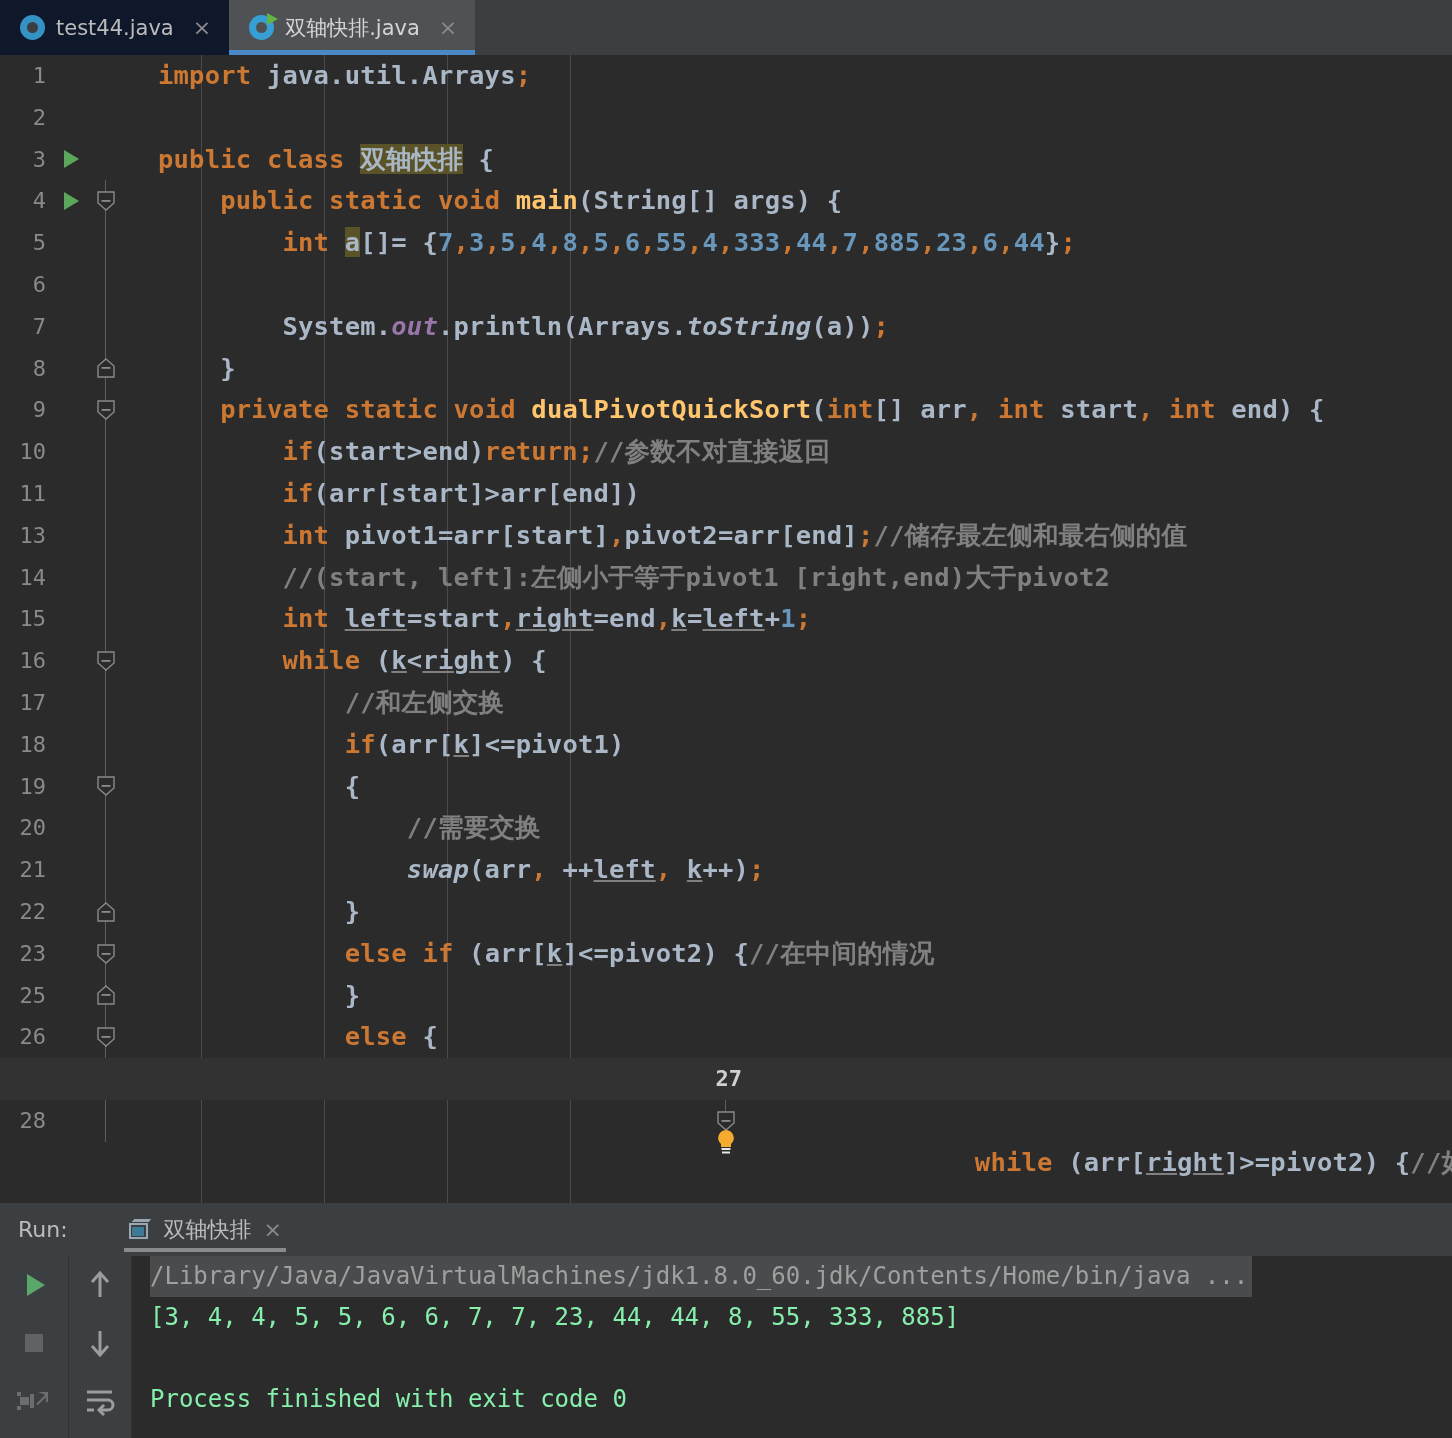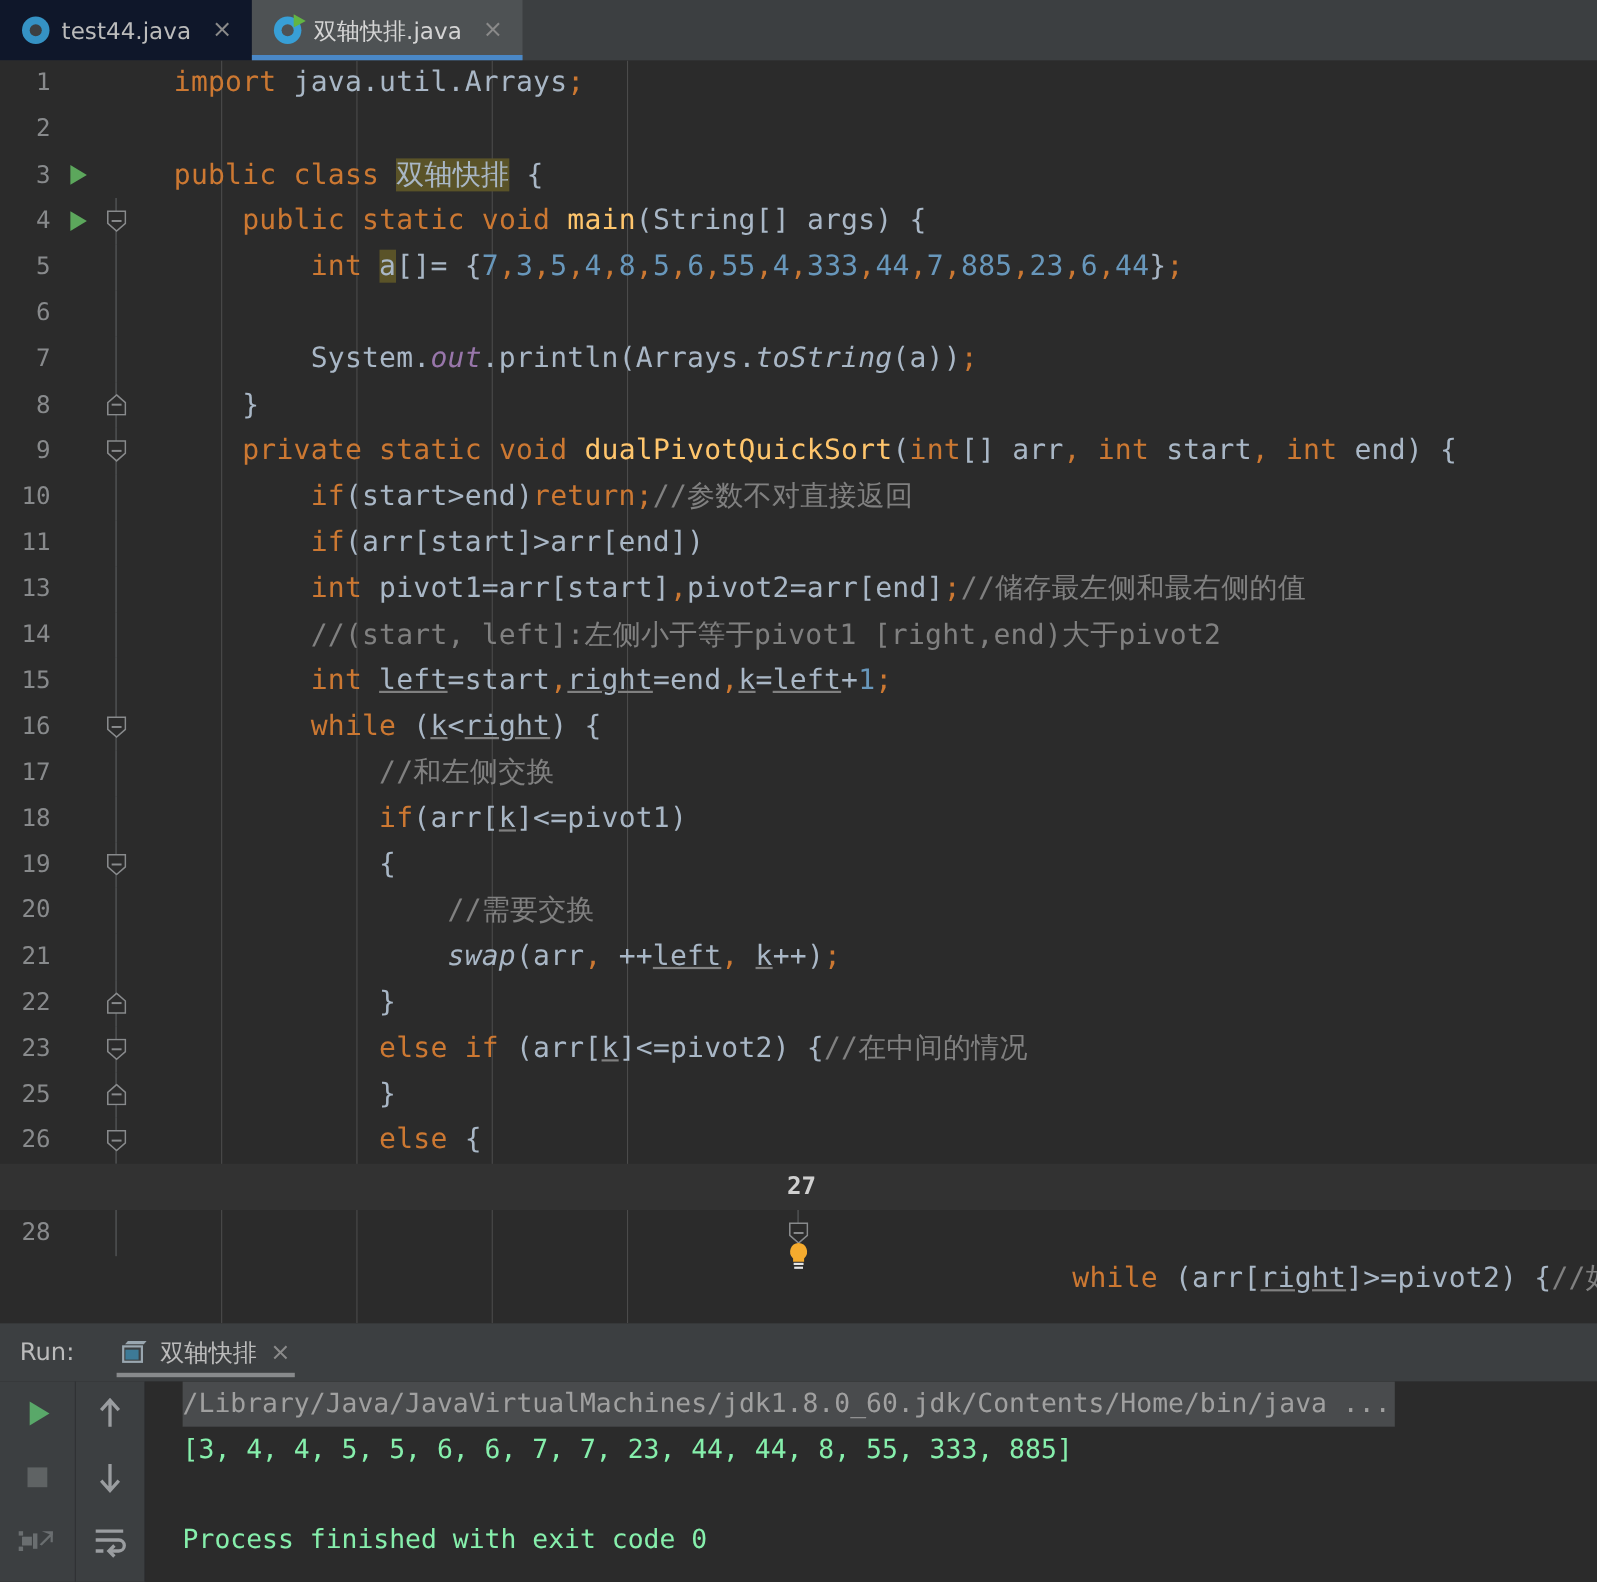--- a/index.html
+++ b/index.html
@@ -43,21 +43,21 @@
   .runmark{width:28px;flex:none;position:relative;}
   .runmark .tri{position:absolute;left:4px;top:50%;margin-top:-9px;width:0;height:0;
        border-left:15px solid #5ca75c;border-top:9px solid transparent;
        border-bottom:9px solid transparent;}
   .foldcol{width:36px;flex:none;position:relative;height:100%;}
   .foldline{position:absolute;left:17px;top:0;bottom:0;width:1px;background:#5c5f61;}
   .foldbox{position:absolute;left:9px;top:50%;margin-top:-10px;width:18px;height:20px;}
   .foldbox svg{display:block;}
   .bulb{width:34px;flex:none;position:relative;}
   .bulb svg{position:absolute;left:3px;top:50%;margin-top:-14px;}
-  .codecell{flex:1;position:relative;height:100%;}
+  .codecell{flex:1;position:relative;height:100%;font-weight:bold;}
   .code{position:absolute;left:0;top:0;white-space:pre;font-size:25.5px;
         line-height:41.8px;letter-spacing:0.2px;
         font-family:"DejaVu Sans Mono","Liberation Mono",monospace;color:#a9b7c6;}
 
   
   .guides{position:absolute;left:124px;top:0;bottom:0;right:0;pointer-events:none;}
   .guide{position:absolute;top:0;bottom:0;width:1px;background:#4b4b4b;}
 
   
   .kw{color:#cc7832;}
@@ -68,21 +68,21 @@
   .stat{font-style:italic;}
   .ul{text-decoration:underline;text-decoration-color:#808080;}
   .hl{background:#5a5328;}
   .hint{color:#8c8c8c;background:#3b3f41;border-radius:5px;padding:1px 7px;
         font-size:20px;}
 
   
   .runpanel{background:#3c3f41;height:235px;position:relative;}
   .runhead{height:53px;display:flex;align-items:center;padding-left:18px;
            font-family:"DejaVu Sans","Liberation Sans",sans-serif;
-           font-size:22px;color:#bbbbbb;gap:0px;position:relative;text-align:right;}
+           font-size:22px;color:#bbbbbb;gap:18px;position:relative;text-align:right;}
   .runlabel{margin-right:28px;}
   .runtab{display:flex;align-items:center;gap:12px;padding:0 14px 0 12px;
           height:53px;position:relative;}
   .runtab::after{content:"";position:absolute;left:10px;right:10px;bottom:4px;
           height:4px;background:#888a8c;}
   .winicon{width:26px;height:22px;position:relative;flex:none;}
   .winicon .o{position:absolute;left:3px;top:4px;width:19px;height:16px;
           border:2px solid #9aa7b0;box-sizing:border-box;}
   .winicon .i{position:absolute;left:6px;top:8px;width:12px;height:9px;background:#3d7a96;}
   .winicon .b{position:absolute;left:7px;top:0px;width:17px;height:3px;background:#9aa7b0;
@@ -90,21 +90,21 @@
   .runtab-close{color:#8a8a8a;font-size:22px;
           font-family:"DejaVu Sans","Liberation Sans",sans-serif;}
 
   .runbody{position:absolute;left:0;right:0;top:53px;bottom:0;display:flex;
            background:#2b2b2b;}
   .tbcol{width:68px;flex:none;background:#3c3f41;position:relative;
          border-right:1px solid #2f3133;}
   .tbcol2{width:62px;flex:none;background:#3c3f41;position:relative;
          border-right:1px solid #2f3133;}
   .tbbtn{height:58px;display:flex;align-items:center;justify-content:center;}
-  .console{flex:1;position:relative;padding-left:34px;background:#2b2b2b;}
+  .console{flex:1;position:relative;padding-left:18px;background:#2b2b2b;}
   .cline{font-size:24px;line-height:41px;white-space:pre;color:#86efac;
          font-family:"DejaVu Sans Mono","Liberation Mono",monospace;}
   .cline.dim{color:#a0a0a0;background:#494b4d;display:inline-block;padding-right:4px;}
   .arrow{stroke:#9a9da0;stroke-width:3;fill:none;}
 </style>
 </head>
 <body>
 
 <div class="tabbar">
   <div class="tab inactive">

